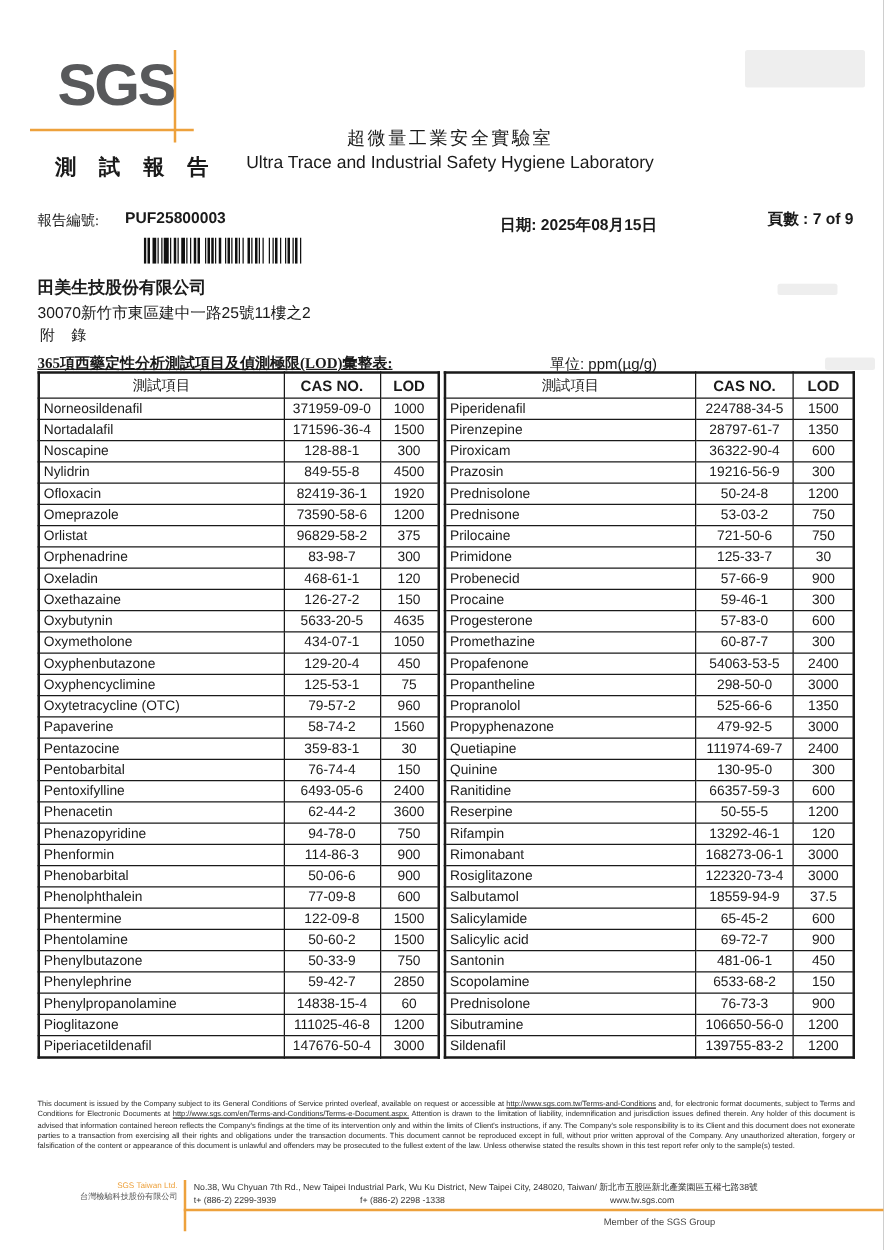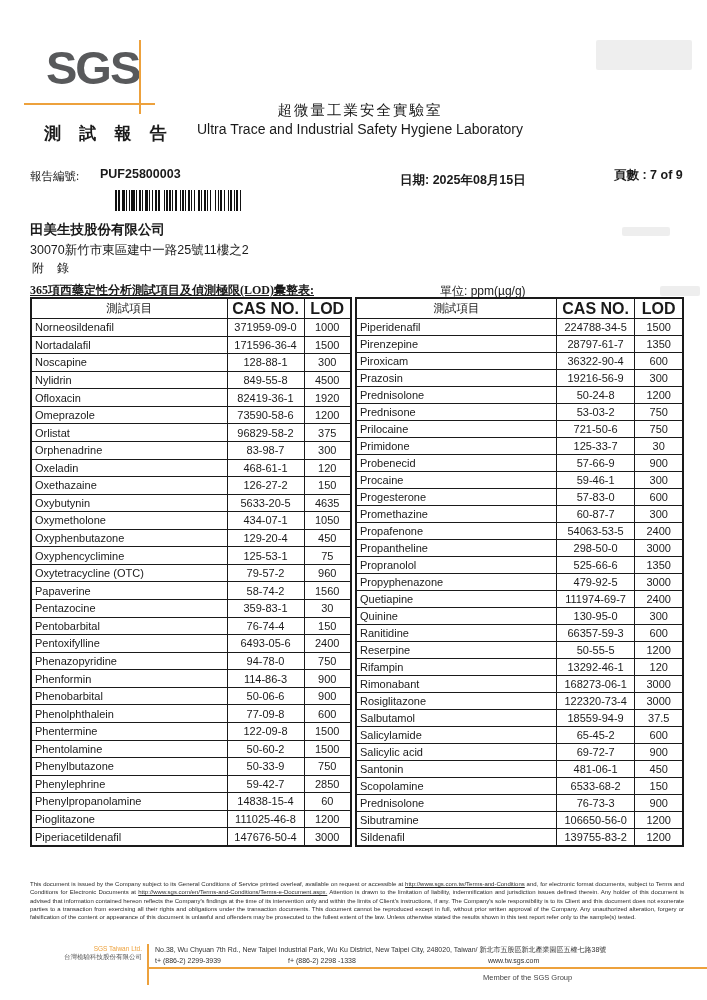--- a/index.html
+++ b/index.html
@@ -36,21 +36,21 @@
   .table-title{position:absolute;left:30px;top:282px;font-size:12px;font-weight:bold;
     font-family:"Liberation Serif",serif;text-decoration:underline;}
   .unit-label{position:absolute;left:440px;top:283px;font-size:12px;}
   
   .tables{position:absolute;left:30px;top:297px;width:654px;display:flex;gap:3px;}
   table{border-collapse:collapse;table-layout:fixed;}
   .t-left{width:320px;}
   .t-right{width:331px;}
   th,td{border:1px solid #1a1a1a;overflow:hidden;white-space:nowrap;}
   table{border:2px solid #1a1a1a;}
-  th{height:19px;font-size:16px;padding:0 2px;}
+  th{height:19px;font-size:12px;padding:0 2px;}
   th.h-item{font-family:"Liberation Serif",serif;font-weight:normal;font-size:11.5px;}
   td{height:16px;font-size:11px;padding:0 3px;}
   td.c-item{text-align:left;}
   td.c-cas,td.c-lod{text-align:center;}
   col.item{width:196px;} col.cas{width:77px;} col.lod{width:47px;}
   
   .legal{position:absolute;left:30px;top:880px;width:654px;font-size:6px;
     line-height:1.38;text-align:justify;color:#2b2b2b;}
   .legal .u{text-decoration:underline;}
   
@@ -274,20 +274,25 @@
           </tr>
           <tr>
             <td class="c-item">Pentobarbital</td>
             <td class="c-cas">76-74-4</td>
             <td class="c-lod">150</td>
           </tr>
           <tr>
             <td class="c-item">Pentoxifylline</td>
             <td class="c-cas">6493-05-6</td>
             <td class="c-lod">2400</td>
+          </tr>
+          <tr>
+            <td class="c-item">Phenacetin</td>
+            <td class="c-cas">62-44-2</td>
+            <td class="c-lod">3600</td>
           </tr>
           <tr>
             <td class="c-item">Phenazopyridine</td>
             <td class="c-cas">94-78-0</td>
             <td class="c-lod">750</td>
           </tr>
           <tr>
             <td class="c-item">Phenformin</td>
             <td class="c-cas">114-86-3</td>
             <td class="c-lod">900</td>

